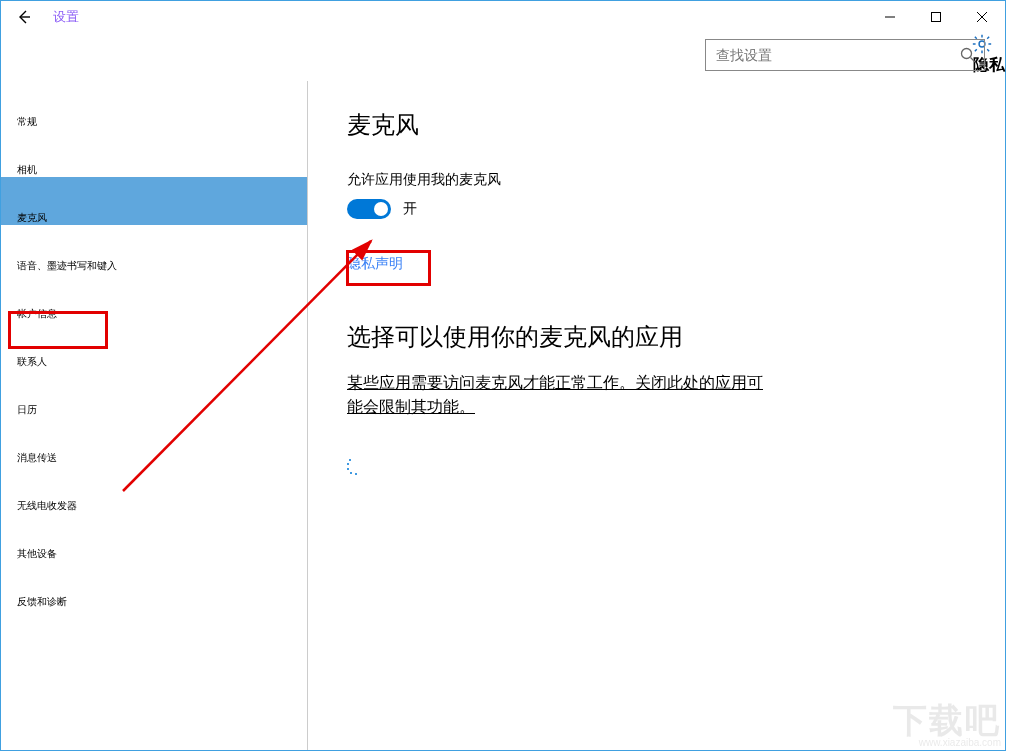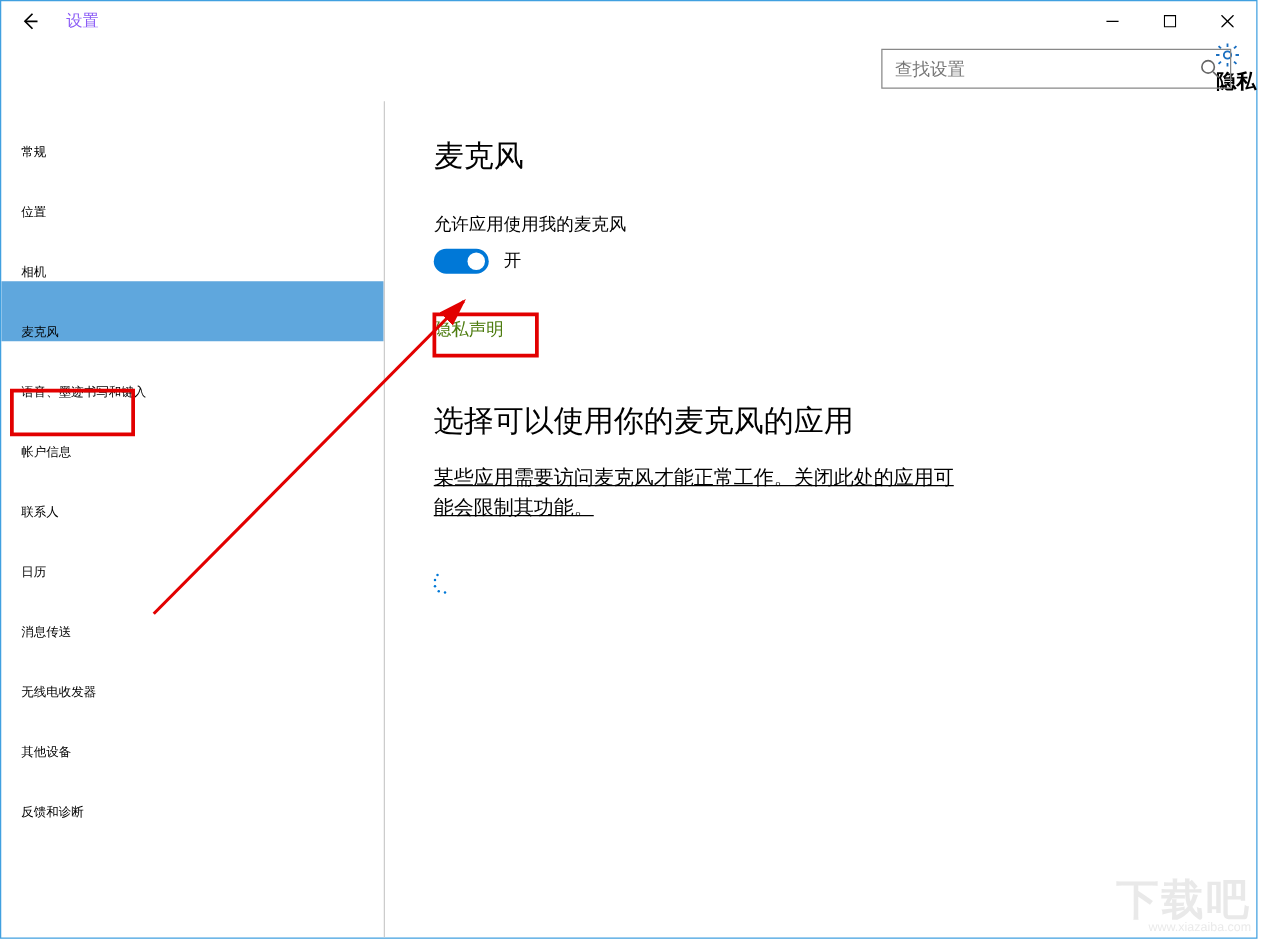--- a/index.html
+++ b/index.html
@@ -150,21 +150,21 @@
     position: absolute;
     right: 3px;
     top: 3px;
     width: 14px;
     height: 14px;
     border-radius: 50%;
     background: #fff;
   }
   .toggle-label { font-size: 14px; }
   .link {
-    color: #4d7c0f;
+    color: #3b82f6;
     font-size: 14px;
     margin-top: 36px;
     display: inline-block;
   }
   .h2 { font-size: 24px; margin: 48px 0 18px 0; font-weight: 400; }
   .body-text {
     font-size: 16px;
     line-height: 1.5;
     max-width: 420px;
     text-decoration: underline;
@@ -263,23 +263,20 @@
           <circle cx="6.5" cy="6.5" r="5" stroke="#666" fill="none" stroke-width="1.3"></circle>
           <line x1="10.5" y1="10.5" x2="15" y2="15" stroke="#666" stroke-width="1.3"></line>
         </svg>
     </div>
   </div>
 
   <div class="body-area">
     <div class="sidebar">
       <div class="sidebar-item">
           <span>常规</span>
-        </div>
-      <div class="sidebar-item">
-          <span>位置</span>
         </div>
       <div class="sidebar-item">
           <span>相机</span>
         </div>
       <div class="sidebar-item selected">
           <span>麦克风</span>
         </div>
       <div class="sidebar-item">
           <span>语音、墨迹书写和键入</span>
         </div>

